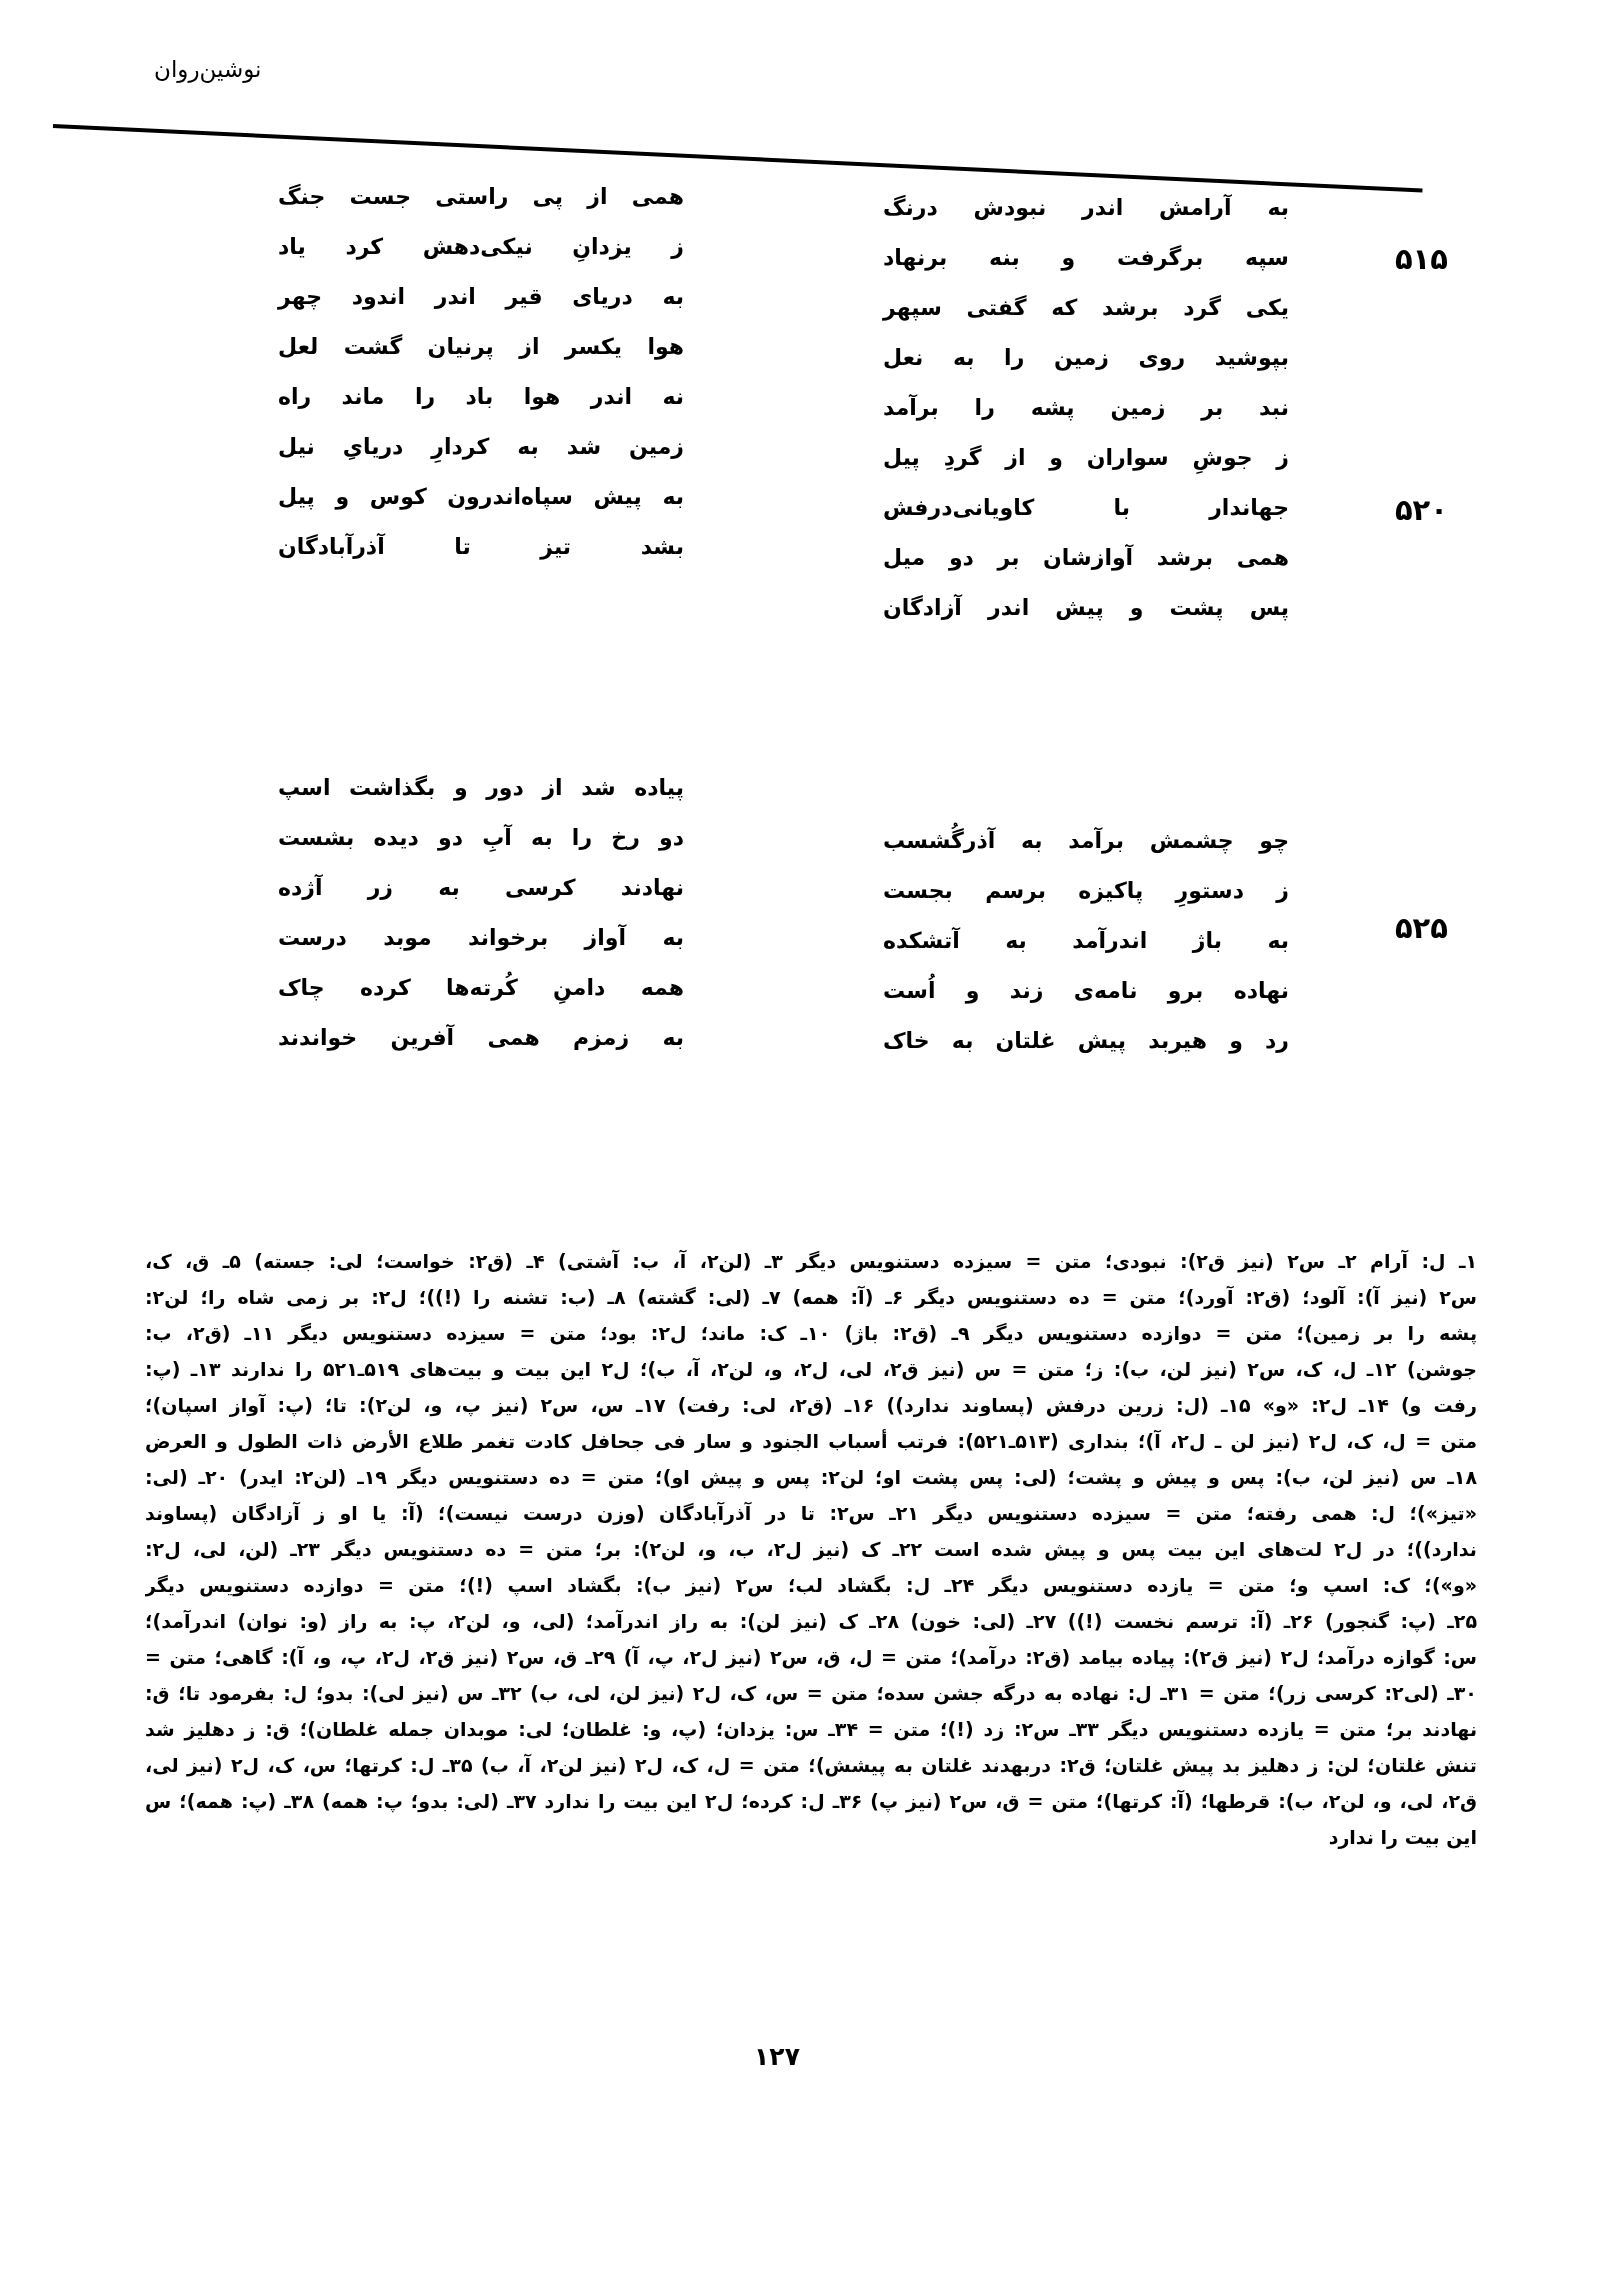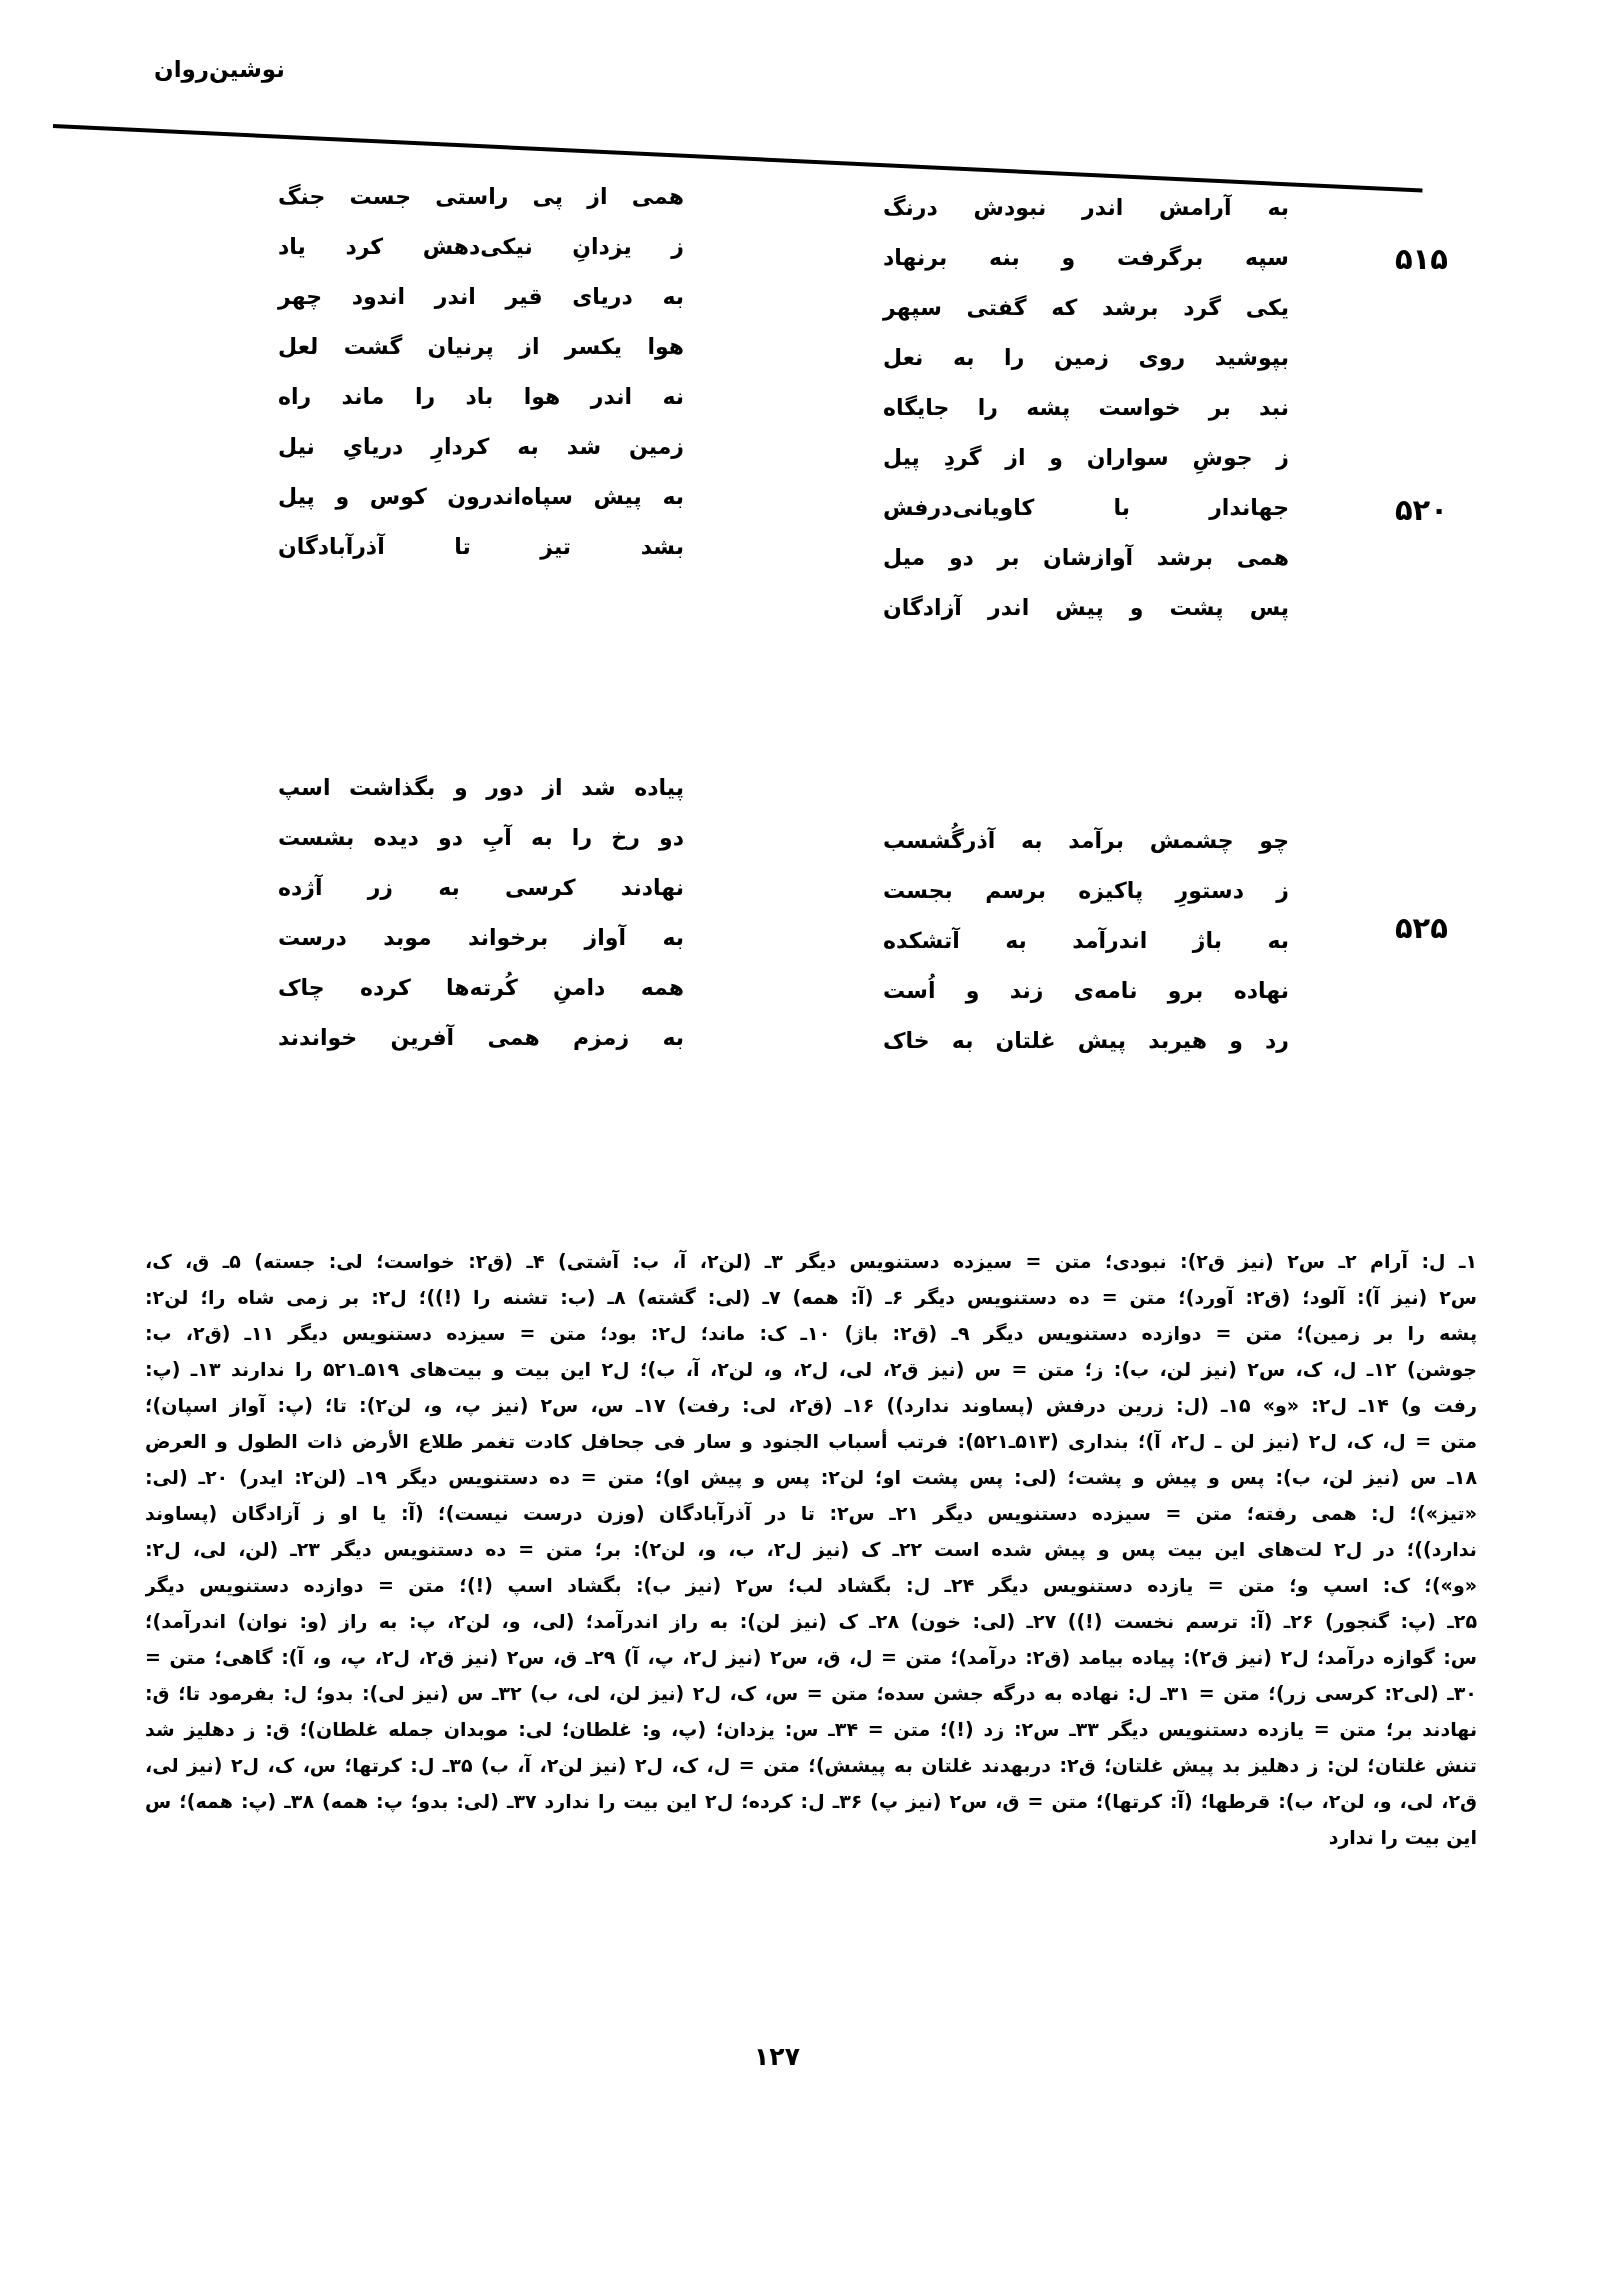--- a/index.html
+++ b/index.html
@@ -13,21 +13,21 @@
       position: relative;
       overflow: hidden;
       color: #000000;
       font-family: "DejaVu Sans", sans-serif;
     }
     .running-head {
       position: absolute;
       left: 154px;
       top: 56px;
       font-size: 23px;
-      font-weight: bold;
+      font-weight: normal;
       direction: rtl;
       letter-spacing: -1px;
     }
     .head-rule {
       position: absolute;
       left: 53px;
       top: 124px;
       width: 1371px;
       height: 3.9px;
       background: #000;
@@ -104,21 +104,21 @@
 
   <div class="running-head">نوشین‌روان</div>
   <div class="head-rule"></div>
 
   <div>
     <div class="poem hemistich-col col-right" style="top:183px;">
       <span class="hemistich">به آرامش اندر نبودش درنگ</span>
       <span class="hemistich">سپه برگرفت و بنه برنهاد</span>
       <span class="hemistich">یکی گرد برشد که گفتی سپهر</span>
       <span class="hemistich">بپوشید روی زمین را به نعل</span>
-      <span class="hemistich">نبد بر خواست پشه را جایگاه</span>
+      <span class="hemistich">نبد بر زمین پشه را برآمد</span>
       <span class="hemistich">ز جوشِ سواران و از گردِ پیل</span>
       <span class="hemistich">جهاندار با کاویانی‌درفش</span>
       <span class="hemistich">همی برشد آوازشان بر دو میل</span>
       <span class="hemistich">پس پشت و پیش اندر آزادگان</span>
     </div>
     <div class="poem hemistich-col col-left" style="top:172px;">
       <span class="hemistich">همی از پی راستی جست جنگ</span>
       <span class="hemistich">ز یزدانِ نیکی‌دهش کرد یاد</span>
       <span class="hemistich">به دریای قیر اندر اندود چهر</span>
       <span class="hemistich">هوا یکسر از پرنیان گشت لعل</span>

